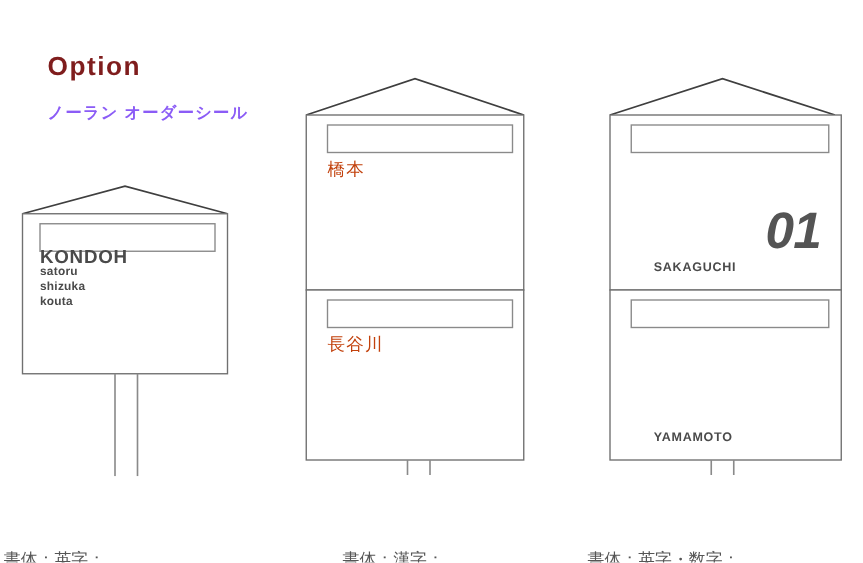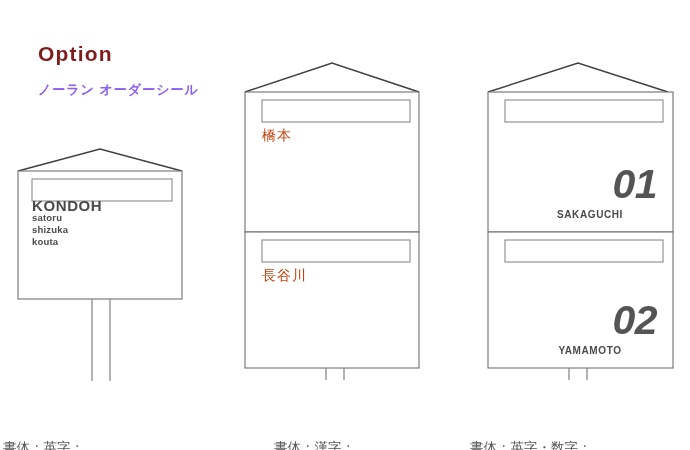--- a/index.html
+++ b/index.html
@@ -88,21 +88,21 @@
     line-height: 1;
     text-align: right;
     font-style: italic;
   }
   .num-sub {
     font-size: 10px;
     font-weight: bold;
     letter-spacing: 0.6px;
     color: #4a4a4a;
     line-height: 1;
-    text-align: center;
+    text-align: left;
   }
 
   
   .caption {
     position: absolute;
     font-size: 13.5px;
     color: #555555;
     line-height: 1.55;
     white-space: pre;
   }
@@ -171,21 +171,20 @@
 
       <rect x="22" y="180" width="158" height="22" fill="#ffffff" stroke="#8a8a8a" stroke-width="1.1"></rect>
 
       <line x1="86" y1="308" x2="86" y2="320" stroke="#8a8a8a" stroke-width="1.3"></line>
       <line x1="104" y1="308" x2="104" y2="320" stroke="#8a8a8a" stroke-width="1.3"></line>
     </svg>
 
     <div class="lbl num-big" style="left:40px; top:104px; width:134px;">01</div>
     <div class="lbl num-sub" style="left:40px; top:150px; width:134px;">SAKAGUCHI</div>
 
-    <div class="lbl num-big" style="left:40px; top:240px; width:134px;">02</div>
     <div class="lbl num-sub" style="left:40px; top:286px; width:134px;">YAMAMOTO</div>
   </div>
 
   <div class="caption" style="left:3px; top:396px;">
     <span class="c-line">書体：英字：</span>
     
   </div>
 
   <div class="caption" style="left:274px; top:396px;">
     <span class="c-line">書体：漢字：</span>

